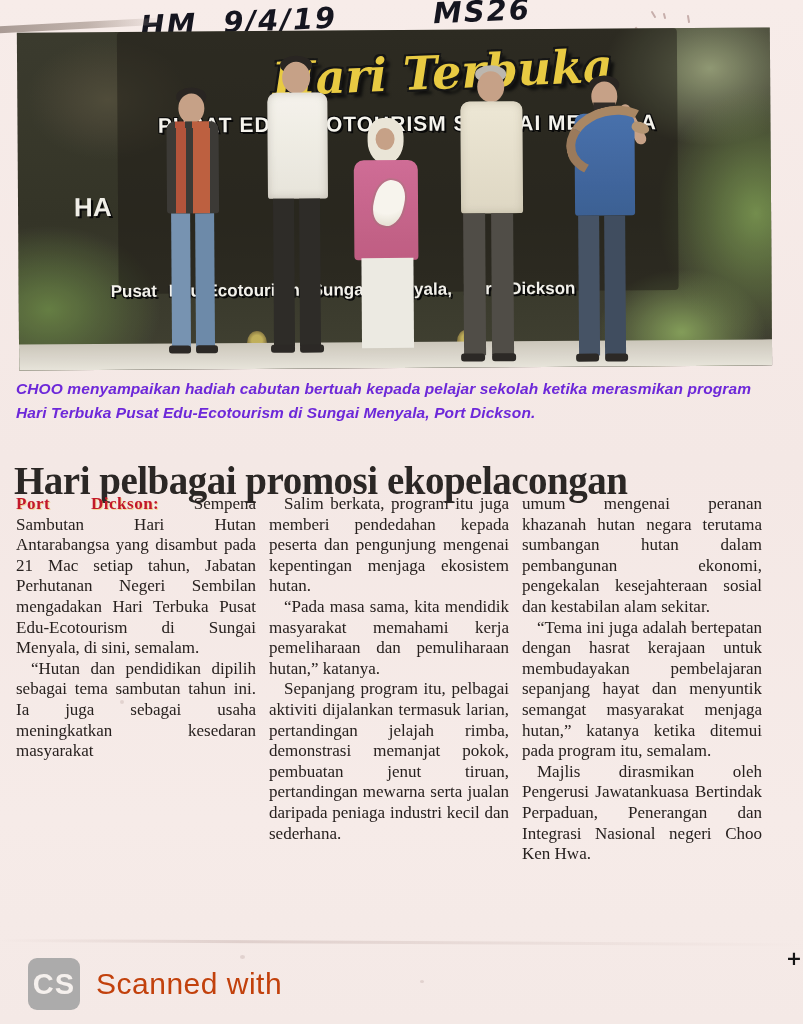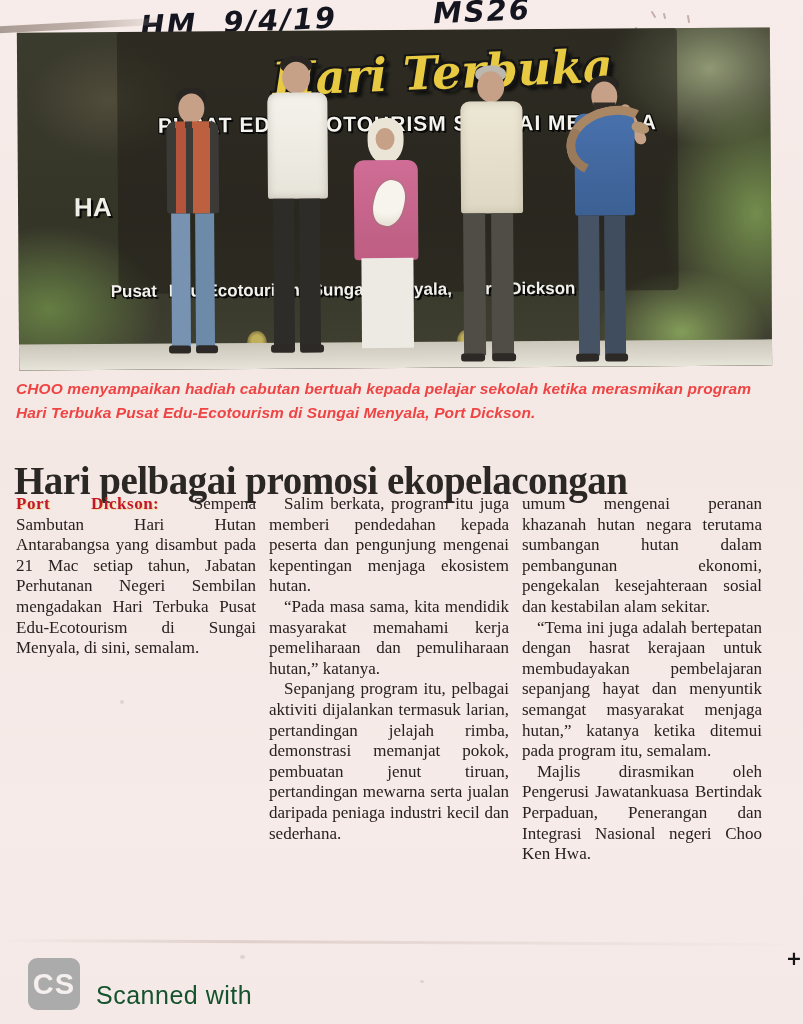--- a/index.html
+++ b/index.html
@@ -123,21 +123,21 @@
   .p5m .snake{position:absolute;left:8px;top:26px;width:74px;height:52px;border-radius:50%;
     border:9px solid transparent;border-top-color:#ab8157;border-left-color:#9c744e;transform:rotate(-14deg);}
   .p5m .snakehead{position:absolute;left:74px;top:42px;width:18px;height:11px;background:#b59066;border-radius:50% 60% 60% 50%;transform:rotate(18deg);}
   .p5m .leg{top:135px;width:21px;height:140px;background:#3d4c63;}
   .p5m .l1{left:20px;} .p5m .l2{left:46px;background:#37465c;}
   .p5m .shoe{top:273px;width:23px;} .p5m .s1{left:17px;} .p5m .s2{left:46px;}
   
   .caption{
     position:absolute;top:377px;left:16px;width:752px;
     font-family:"Liberation Sans", sans-serif;font-weight:bold;font-style:italic;
-    font-size:15.5px;line-height:1.55;color:#ef4444;letter-spacing:.1px;
+    font-size:15.5px;line-height:1.55;color:#6d28d9;letter-spacing:.1px;
   }
   
   .headline{
     position:absolute;top:432px;left:14px;width:770px;
     font-family:"Liberation Serif", serif;font-weight:bold;
     font-size:39px;color:#2b2725;letter-spacing:-.5px;white-space:nowrap;
   }
   
   .columns{
     position:absolute;top:494px;left:16px;width:762px;
@@ -156,29 +156,29 @@
   }
   
   .crease{
     position:absolute;top:941px;left:0;width:803px;height:3px;
     background:linear-gradient(90deg,rgba(210,190,186,.0),rgba(206,186,182,.55) 30%,rgba(210,192,188,.25) 70%,rgba(210,190,186,0));
     transform:rotate(.3deg);
   }
   .speck{position:absolute;border-radius:50%;background:rgba(140,105,100,.18);}
   
   .watermark{
-    position:absolute;top:958px;left:28px;display:flex;align-items:flex-end;gap:16px;
+    position:absolute;top:958px;left:28px;display:flex;align-items:center;gap:16px;
     font-family:"Liberation Sans", sans-serif;
   }
   .cs-logo{
     width:52px;height:52px;border-radius:9px;background:#a3a3a3;opacity:.88;
     display:flex;align-items:center;justify-content:center;
     color:#f6f1ee;font-weight:bold;font-size:29px;letter-spacing:1px;
   }
-  .cs-text{color:#14532d;font-size:25px;line-height:1.22;letter-spacing:.5px;}
+  .cs-text{color:#c2410c;font-size:30px;line-height:1.22;letter-spacing:.5px;}
   .plus-mark{
     position:absolute;top:947px;left:786px;color:#161616;
     font-family:"DejaVu Sans", sans-serif;font-size:19px;font-weight:bold;
   }
 </style>
 </head>
 <body>
 
 <div class="handwriting">
   <span>HM</span>
@@ -254,20 +254,21 @@
   </div>
 </div>
 
 <div class="caption">CHOO menyampaikan hadiah cabutan bertuah kepada pelajar sekolah ketika merasmikan program Hari Terbuka Pusat Edu-Ecotourism di Sungai Menyala, Port Dickson.</div>
 
 <h1 class="headline">Hari pelbagai promosi ekopelacongan</h1>
 
 <div class="columns">
   <div class="col">
     <p><span class="lead-red">Port Dickson:</span> <span>Sempena Sambutan Hari Hutan Antarabangsa yang disambut pada 21 Mac setiap tahun, Jabatan Perhutanan Negeri Sembilan mengadakan Hari Terbuka Pusat Edu-Ecotourism di Sungai Menyala, di sini, semalam.</span></p>
+    <p class="ind">“Hutan dan pendidikan dipilih sebagai tema sambutan tahun ini. Ia juga sebagai usaha meningkatkan kesedaran masyarakat</p>
   </div>
   <div class="col">
     <p class="ind">Salim berkata, program itu juga memberi pendedahan kepada peserta dan pengunjung mengenai kepentingan menjaga ekosistem hutan.</p>
     <p class="ind">“Pada masa sama, kita mendidik masyarakat memahami kerja pemeliharaan dan pemuliharaan hutan,” katanya.</p>
     <p class="ind">Sepanjang program itu, pelbagai aktiviti dijalankan termasuk larian, pertandingan jelajah rimba, demonstrasi memanjat pokok, pembuatan jenut tiruan, pertandingan mewarna serta jualan daripada peniaga industri kecil dan sederhana.</p>
   </div>
   <div class="col">
     <p>umum mengenai peranan khazanah hutan negara terutama sumbangan hutan dalam pembangunan ekonomi, pengekalan kesejahteraan sosial dan kestabilan alam sekitar.</p>
     <p class="ind">“Tema ini juga adalah bertepatan dengan hasrat kerajaan untuk membudayakan pembelajaran sepanjang hayat dan menyuntik semangat masyarakat menjaga hutan,” katanya ketika ditemui pada program itu, semalam.</p>
     <p class="ind">Majlis dirasmikan oleh Pengerusi Jawatankuasa Bertindak Perpaduan, Penerangan dan Integrasi Nasional negeri Choo Ken Hwa.</p>

